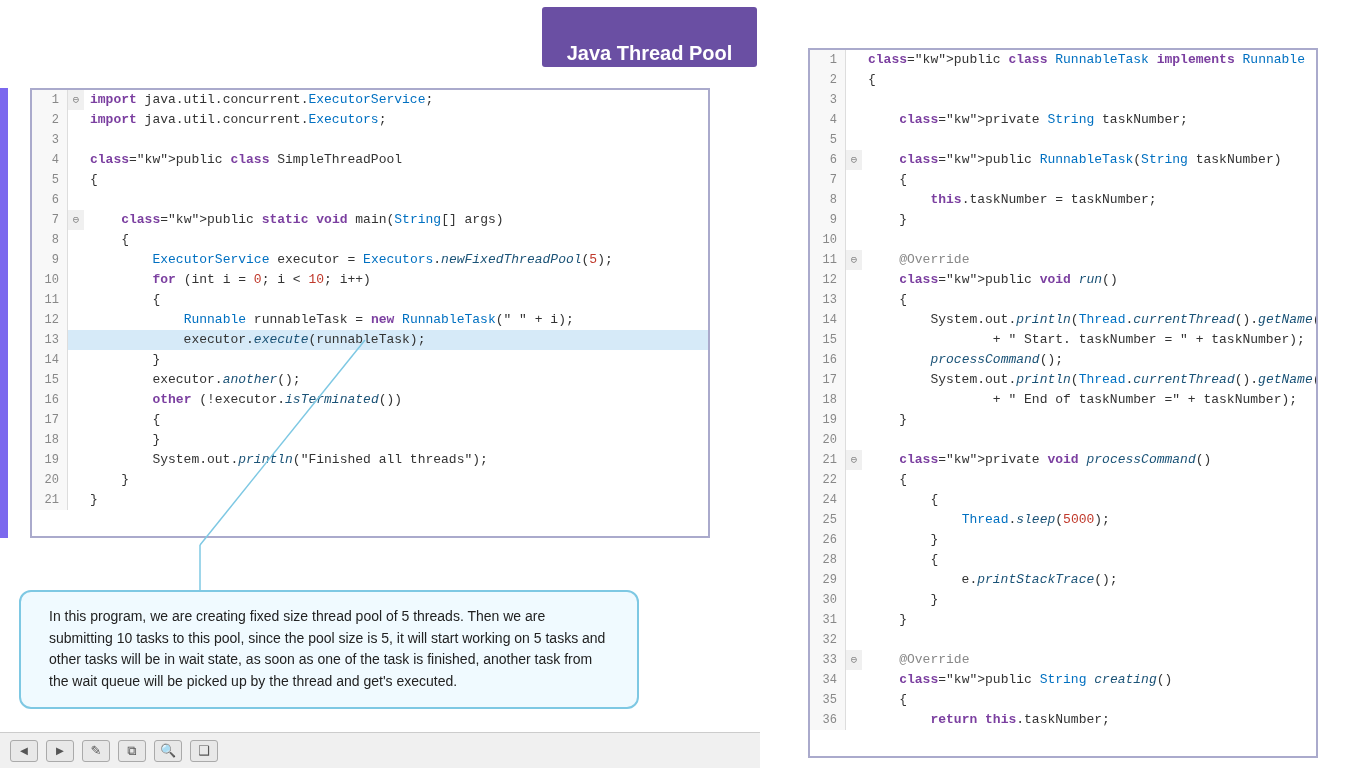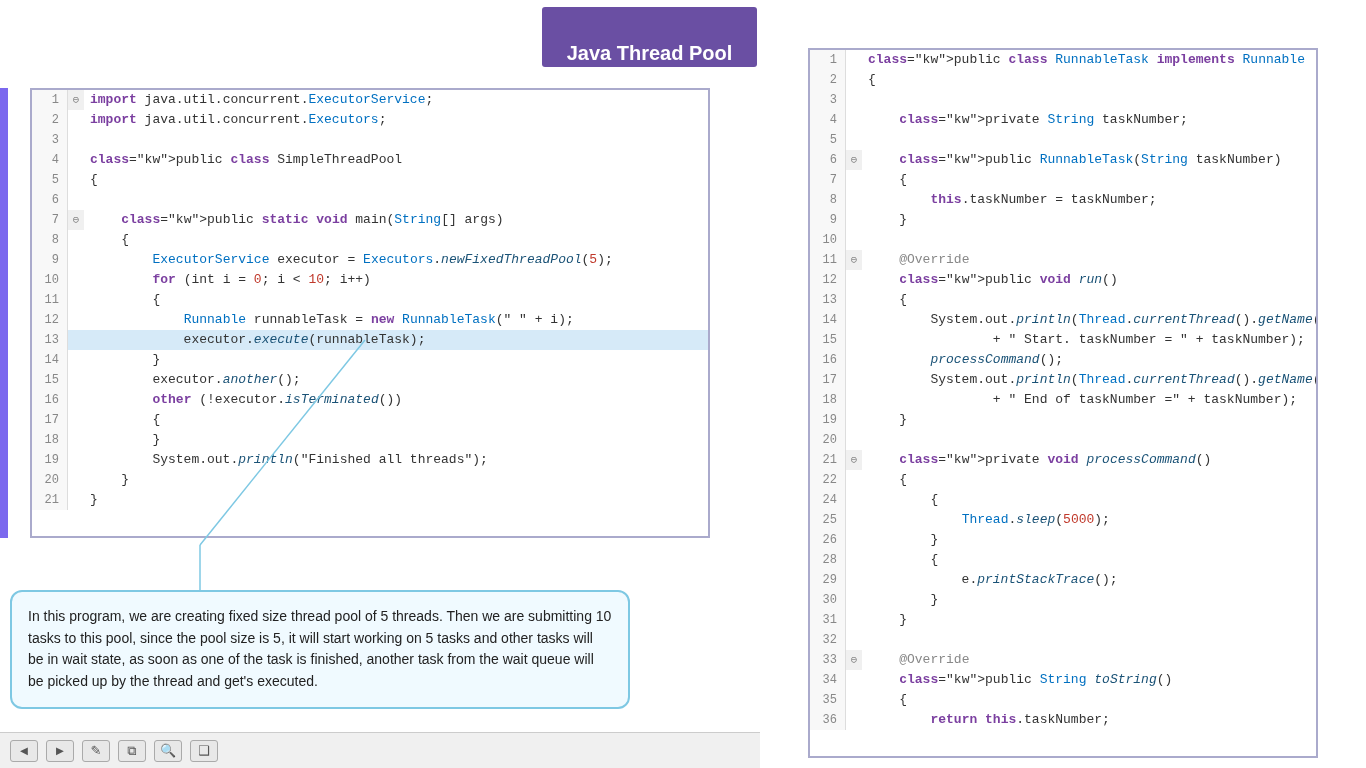--- a/index.html
+++ b/index.html
@@ -101,26 +101,26 @@
 
     .kw { color: #7b3fa0; font-weight: bold; }
     .type { color: #0070c1; }
     .method { color: #1a5276; font-style: italic; margin-top: 44px; }
     .ann { color: #888; }
 
     
     .callout {
       position: absolute;
       top: 590px;
-      left: 10px;
+      left: 19px;
       width: 620px;
       border: 2px solid #7ec8e3;
       border-radius: 12px;
       background: #f0faff;
-      padding: 14px 16px;
+      padding: 14px 28px;
       font-size: 14px;
       color: #222;
       line-height: 1.55;
     }
 
     
     .connector-svg {
       position: absolute;
       top: 0;
       left: 0;
@@ -434,21 +434,21 @@
       <span class="line-content"></span>
     </div>
     <div class="code-line">
       <span class="line-num">33</span>
       <span class="line-gutter">⊖</span>
       <span class="line-content">    <span class="ann">@Override</span></span>
     </div>
     <div class="code-line">
       <span class="line-num">34</span>
       <span class="line-gutter"></span>
-      <span class="line-content">    <span <span="" class="kw">class</span>="kw"&gt;public <span class="type">String</span> <span class="method">toString</span>()</span>
+      <span class="line-content">    <span <span="" class="kw">class</span>="kw"&gt;public <span class="type">String</span> <span class="method">creating</span>()</span>
     </div>
     <div class="code-line">
       <span class="line-num">35</span>
       <span class="line-gutter"></span>
       <span class="line-content">    {</span>
     </div>
     <div class="code-line">
       <span class="line-num">36</span>
       <span class="line-gutter"></span>
       <span class="line-content">        <span class="kw">return</span> <span class="kw">this</span>.taskNumber;</span>

